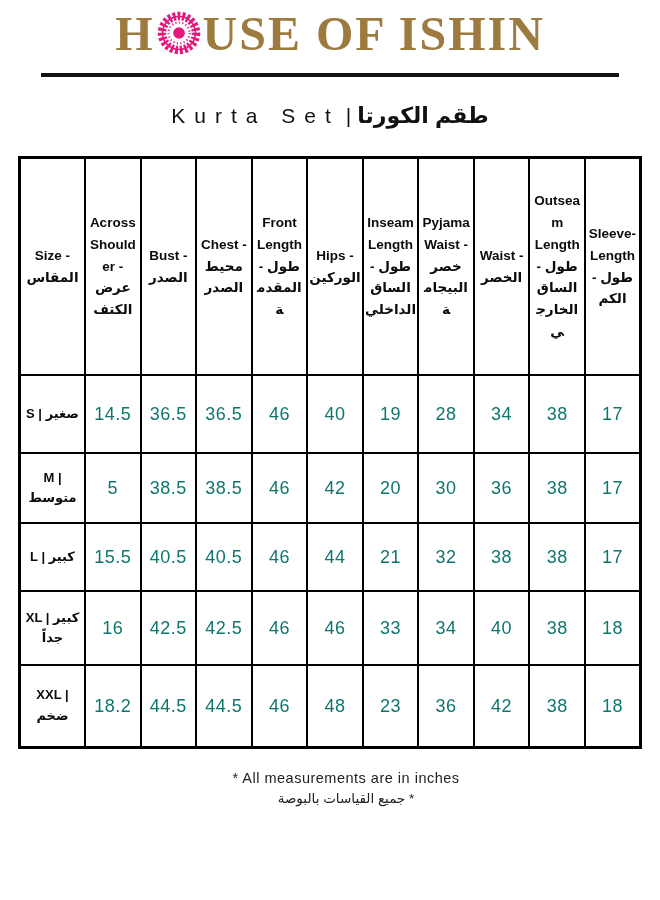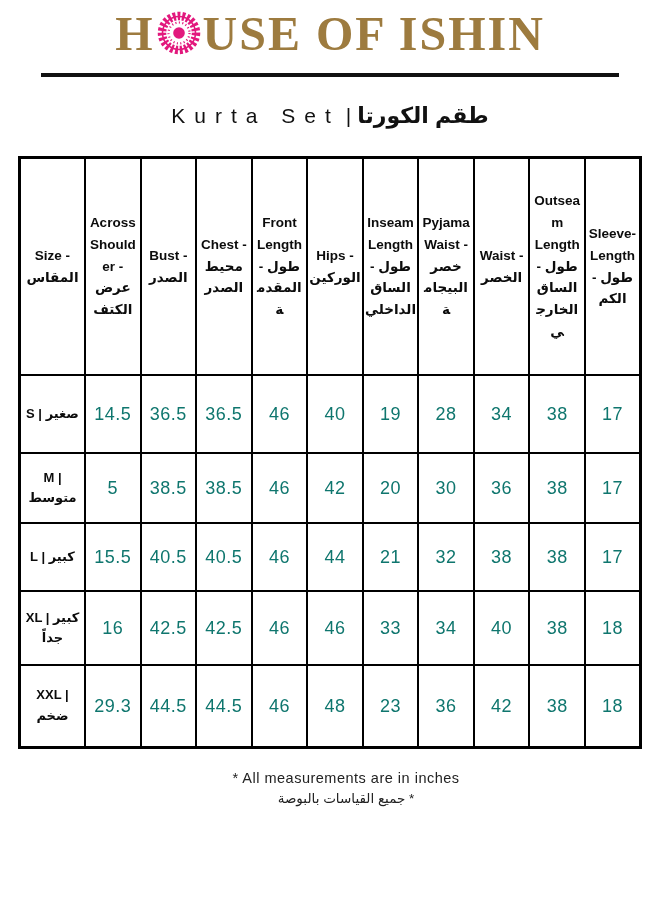--- a/index.html
+++ b/index.html
@@ -207,21 +207,21 @@
           <td>46</td>
           <td>46</td>
           <td>33</td>
           <td>34</td>
           <td>40</td>
           <td>38</td>
           <td>18</td>
         </tr>
         <tr>
           <td class="size-cell">XXL | ضخم</td>
-          <td>29.3</td>
+          <td>18.2</td>
           <td>44.5</td>
           <td>44.5</td>
           <td>46</td>
           <td>48</td>
           <td>23</td>
           <td>36</td>
           <td>42</td>
           <td>38</td>
           <td>18</td>
         </tr>

